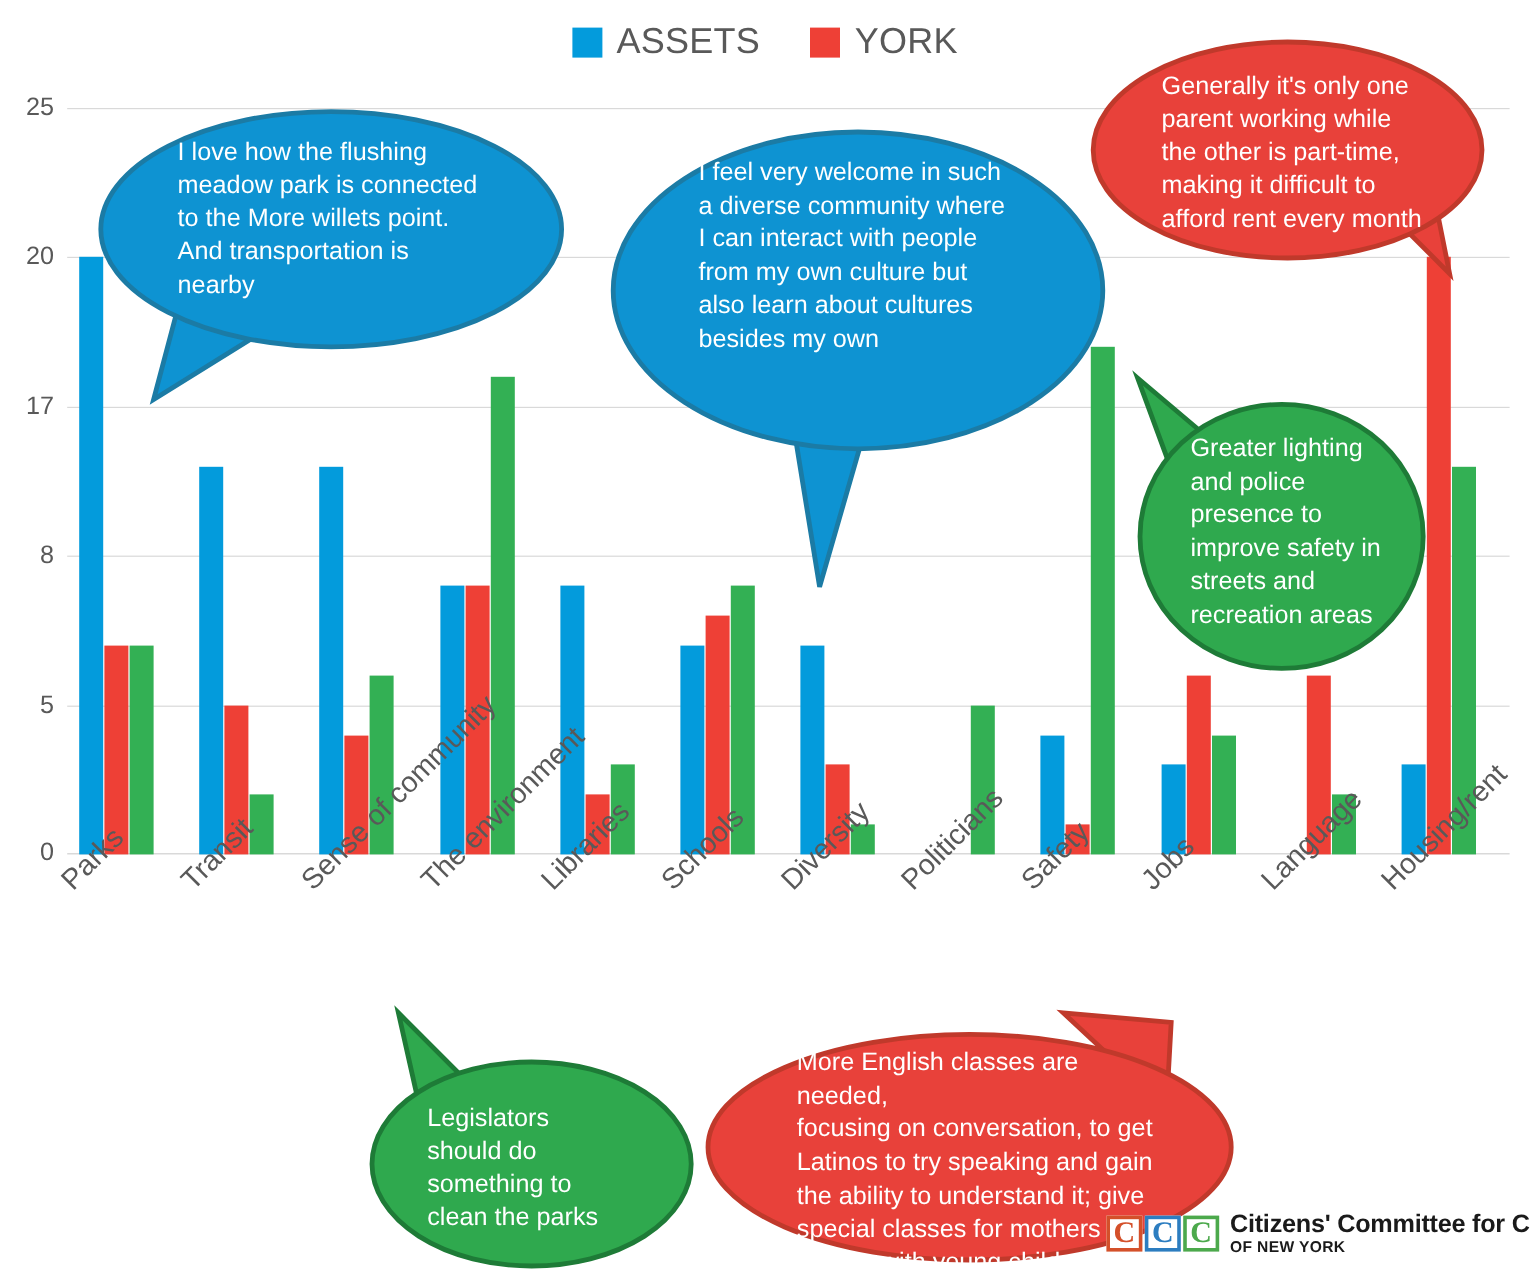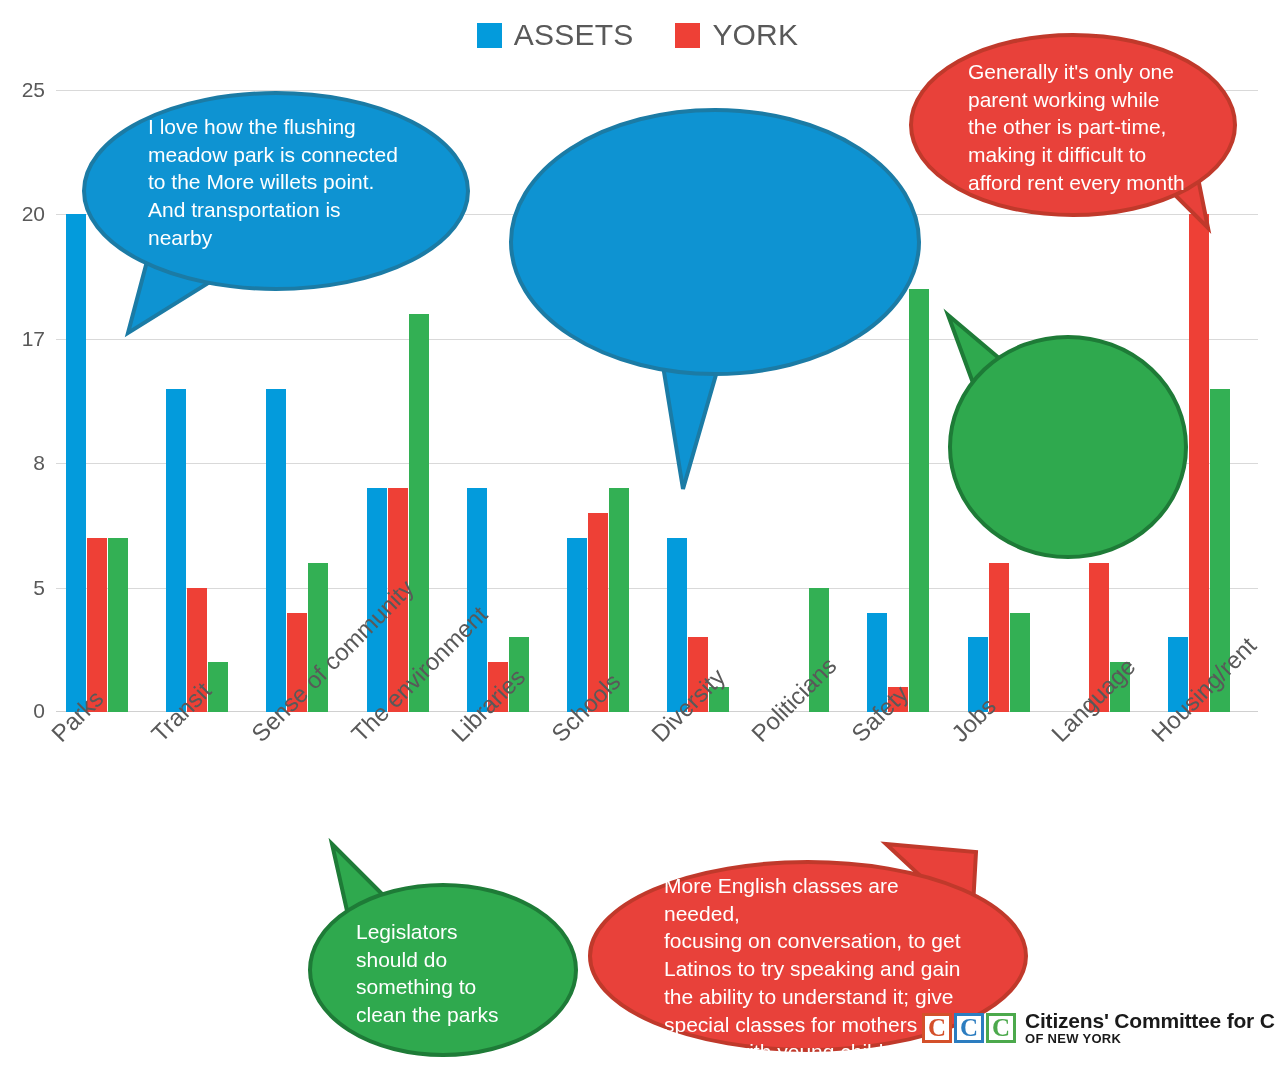--- a/index.html
+++ b/index.html
@@ -306,39 +306,51 @@
 to the More willets point.
 And transportation is
 nearby</div>
   </div>
 
   <div class="bubble" style="left:508px;top:105px;width:420px;height:390px">
     <svg width="420" height="390" viewBox="0 0 420 390">
       <path d="M 150 230 L 175 384 L 218 235 Z" fill="#0e93d2" stroke="#1B7BA5" stroke-width="4"></path>
       <ellipse cx="207" cy="137" rx="204" ry="132" fill="#0e93d2" stroke="#1B7BA5" stroke-width="4"></ellipse>
     </svg>
+    <div class="bubble-text" style="left:74px;top:25px;width:280px">I feel very welcome in such
+a diverse community where
+I can interact with people
+from my own culture but
+also learn about cultures
+besides my own</div>
   </div>
 
   <div class="bubble" style="left:908px;top:28px;width:340px;height:205px">
     <svg width="340" height="205" viewBox="0 0 340 205">
       <path d="M 230 130 L 300 200 L 290 150 Z" fill="#E8413A" stroke="#C0392B" stroke-width="4"></path>
       <ellipse cx="165" cy="97" rx="162" ry="90" fill="#E8413A" stroke="#C0392B" stroke-width="4"></ellipse>
     </svg>
     <div class="bubble-text" style="left:60px;top:30px;width:250px">Generally it's only one
 parent working while
 the other is part-time,
 making it difficult to
 afford rent every month</div>
   </div>
 
   <div class="bubble" style="left:928px;top:295px;width:270px;height:275px">
     <svg width="270" height="275" viewBox="0 0 270 275">
       <path d="M 20 20 L 85 75 L 48 96 Z" fill="#2FA94E" stroke="#1E7B37" stroke-width="4"></path>
       <ellipse cx="140" cy="152" rx="118" ry="110" fill="#2FA94E" stroke="#1E7B37" stroke-width="4"></ellipse>
     </svg>
+    <div class="bubble-text" style="left:64px;top:65px;width:180px">Greater lighting
+and police
+presence to
+improve safety in
+streets and
+recreation areas</div>
   </div>
 
   <div class="bubble" style="left:288px;top:840px;width:300px;height:222px">
     <svg width="300" height="222" viewBox="0 0 300 222">
       <path d="M 44 4 L 100 60 L 62 84 Z" fill="#2FA94E" stroke="#1E7B37" stroke-width="4"></path>
       <ellipse cx="155" cy="130" rx="133" ry="85" fill="#2FA94E" stroke="#1E7B37" stroke-width="4"></ellipse>
     </svg>
     <div class="bubble-text" style="left:68px;top:78px;width:190px">Legislators
 should do
 something to

